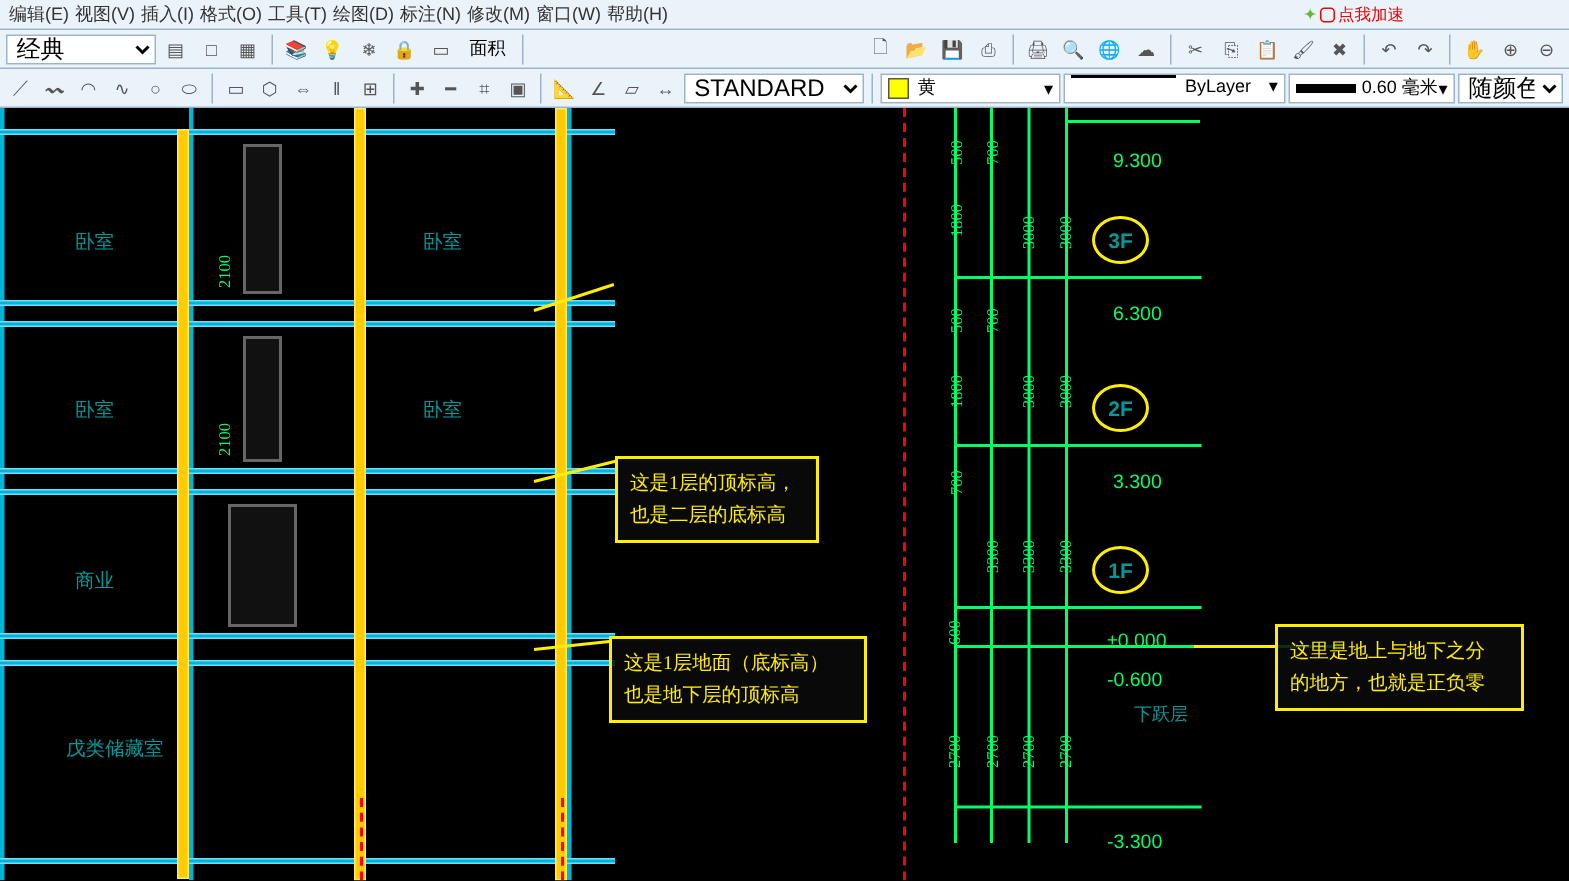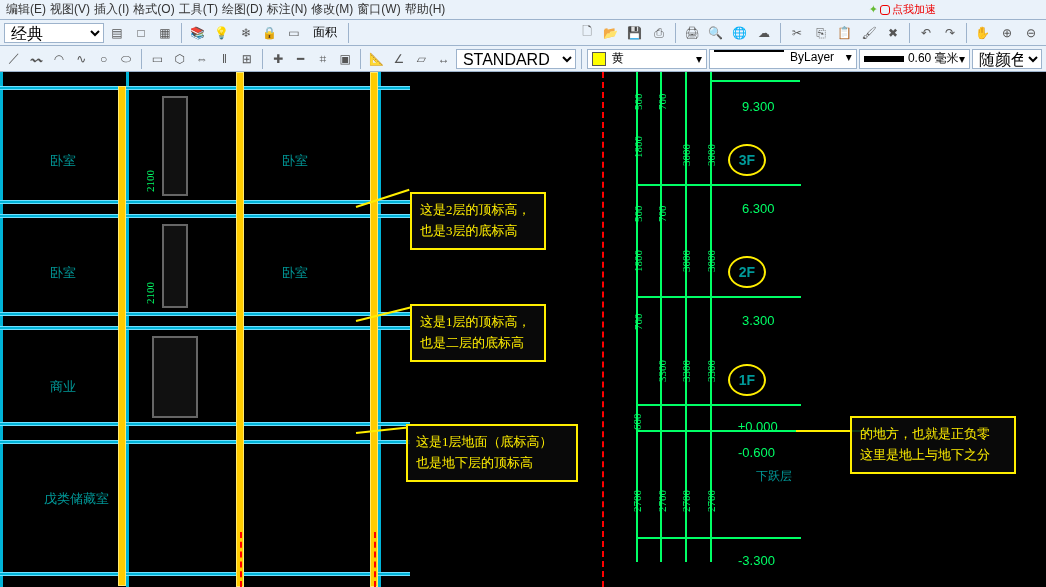--- a/index.html
+++ b/index.html
@@ -226,36 +226,32 @@
   <div class="dim-lbl v" style="left:680px;top:440px">2700</div>
   <div class="dim-lbl v" style="left:705px;top:440px">2700</div>
 
   <div class="fcircle" style="left:728px;top:72px">3F</div>
   <div class="fcircle" style="left:728px;top:184px">2F</div>
   <div class="fcircle" style="left:728px;top:292px">1F</div>
 
   <div class="xlvl" style="left:756px;top:396px;font-size:12px">下跃层</div>
 
   <div class="callout-line" style="left:356px;top:134px;width:56px;transform:rotate(-18deg);transform-origin:left center"></div>
-  <div class="callout" style="left:410px;top:120px;width:136px">
-    <div>这是2层的顶标高，</div>
-      <div>也是3层的底标高</div>
-  </div>
 
   <div class="callout-line" style="left:356px;top:248px;width:56px;transform:rotate(-14deg);transform-origin:left center"></div>
   <div class="callout" style="left:410px;top:232px;width:136px">
     <div>这是1层的顶标高，</div>
       <div>也是二层的底标高</div>
   </div>
 
   <div class="callout-line" style="left:356px;top:360px;width:52px;transform:rotate(-6deg);transform-origin:left center"></div>
   <div class="callout" style="left:406px;top:352px;width:172px">
     <div>这是1层地面（底标高）</div>
       <div>也是地下层的顶标高</div>
   </div>
 
   <div class="callout-line" style="left:796px;top:358px;width:54px"></div>
   <div class="callout" style="left:850px;top:344px;width:166px">
-    <div>的地方，也就是正负零</div>
-      <div>这里是地上与地下之分</div>
+    <div>这里是地上与地下之分</div>
+      <div>的地方，也就是正负零</div>
   </div>
 
 </div>
 
 </body></html>

